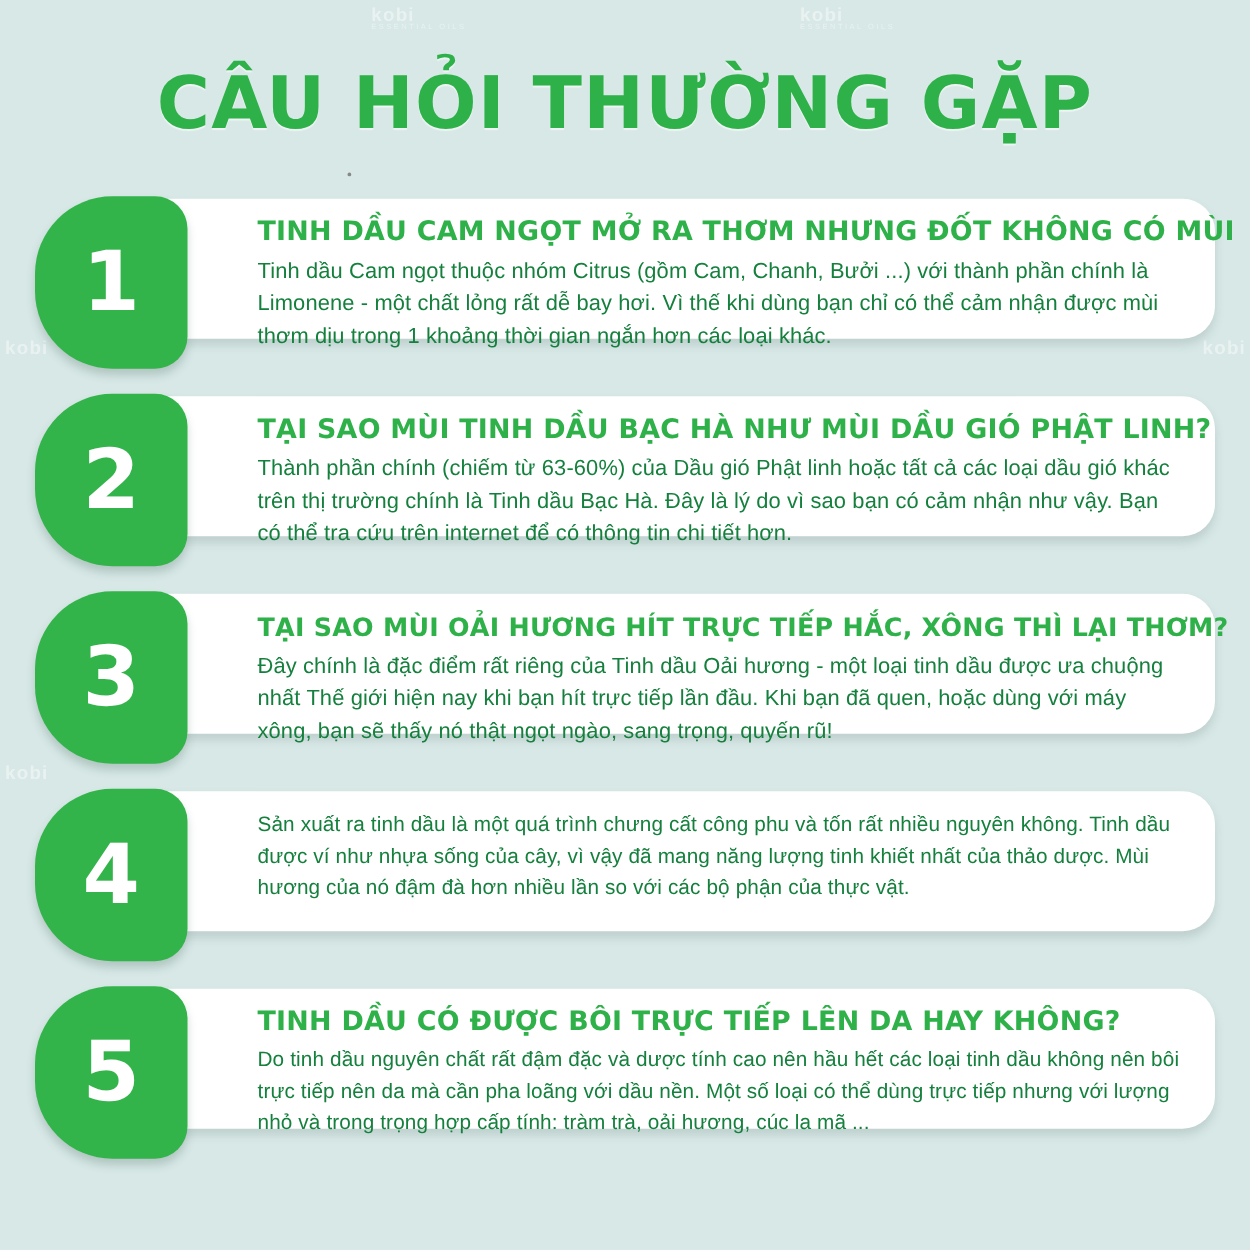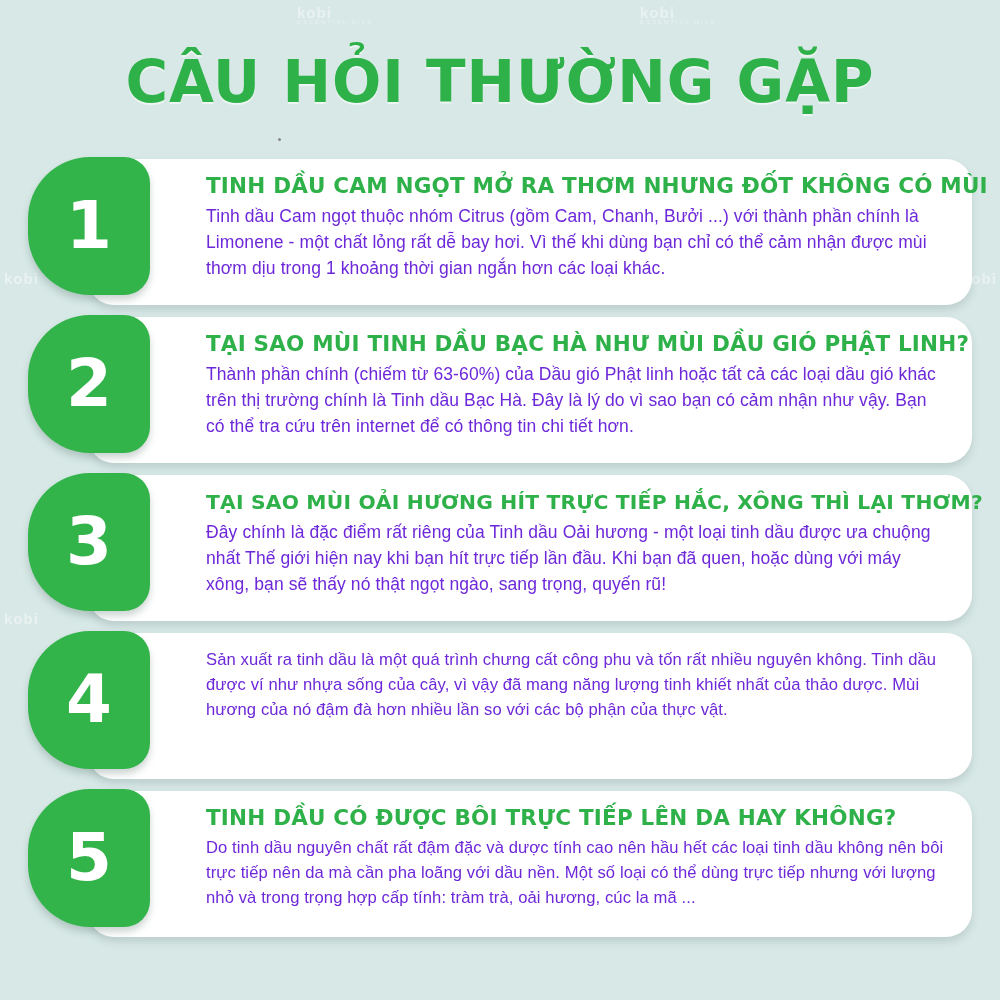--- a/index.html
+++ b/index.html
@@ -56,21 +56,21 @@
     position: relative;
     margin-bottom: 18px;
     height: 140px;
   }
 
   .card {
     position: absolute;
     left: 60px;
     right: 0;
     top: 2px;
-    height: 146px;
+    height: 112px;
     background: #ffffff;
     border-radius: 26px 26px 26px 26px;
     box-shadow: 0 5px 7px rgba(120,140,140,0.25);
     padding: 14px 26px 10px 118px;
   }
 
   .badge {
     position: absolute;
     left: 0; top: 0;
     width: 122px; height: 138px;
@@ -92,21 +92,21 @@
     font-weight: bold;
     font-size: 21.5px;
     letter-spacing: 0.2px;
     line-height: 26px;
     margin-bottom: 4px;
     white-space: nowrap;
   }
   .q-title.small { font-size: 20.3px; text-align: right; }
 
   .q-body {
-    color: #6d28d9;
+    color: #15803d;
     font-size: 17.5px;
     line-height: 26px;
     letter-spacing: 0.1px;
   }
   .q-body.tight { font-size: 16.6px; line-height: 25px; }
 </style>
 </head>
 <body>
 
 <div class="watermark" style="left:297px; top:4px;">

